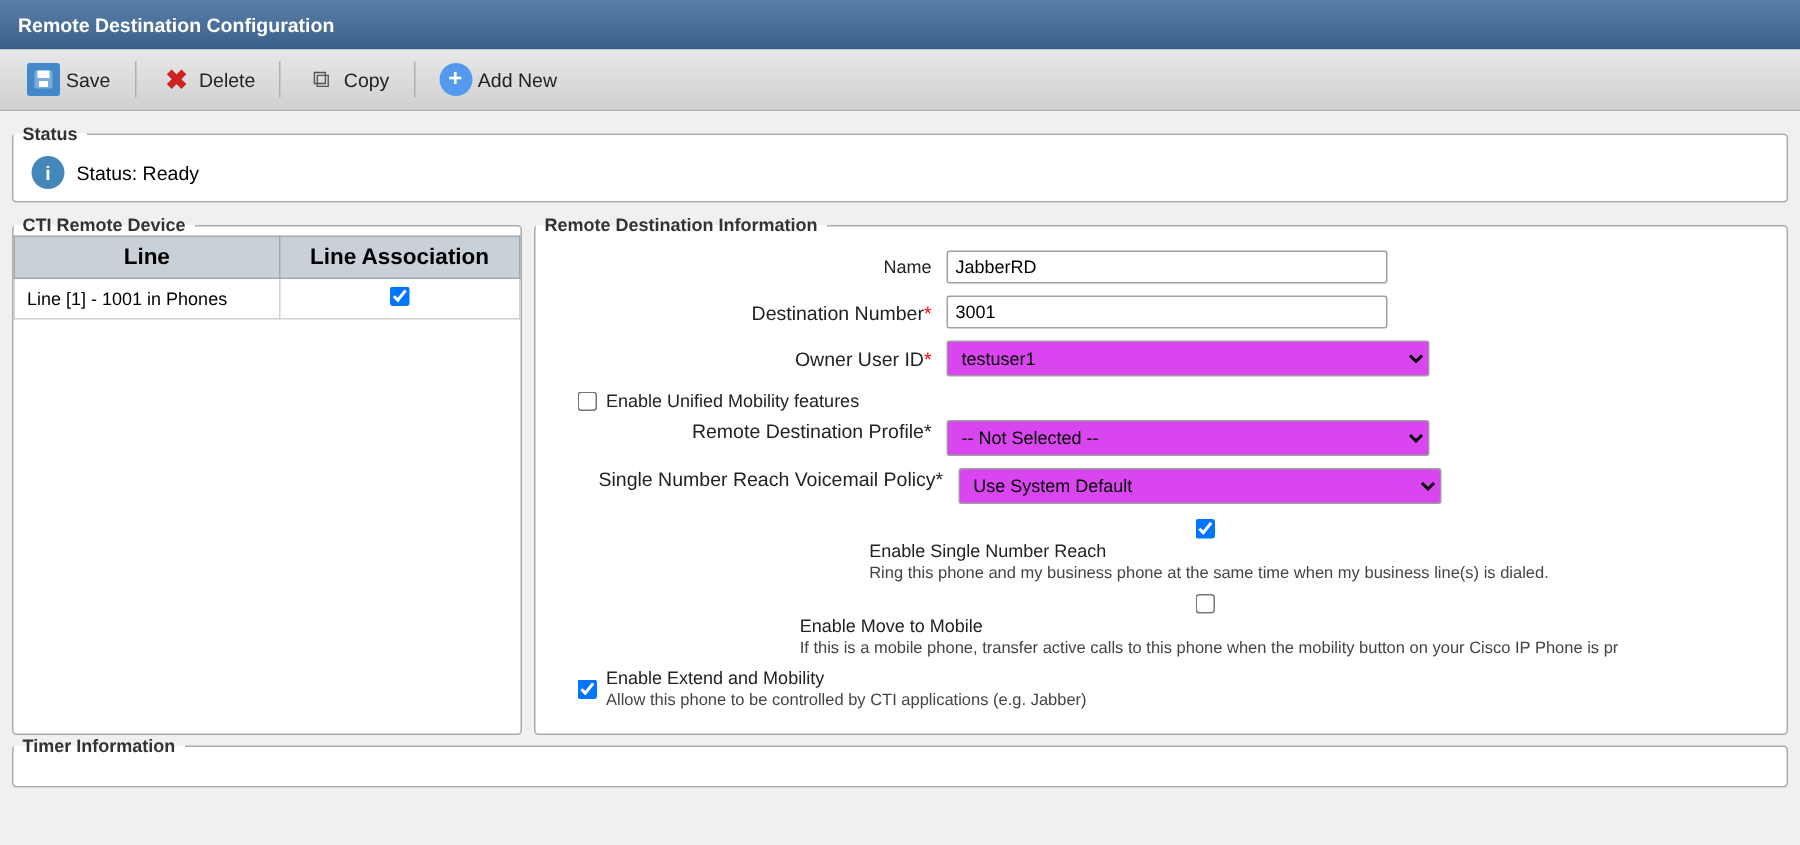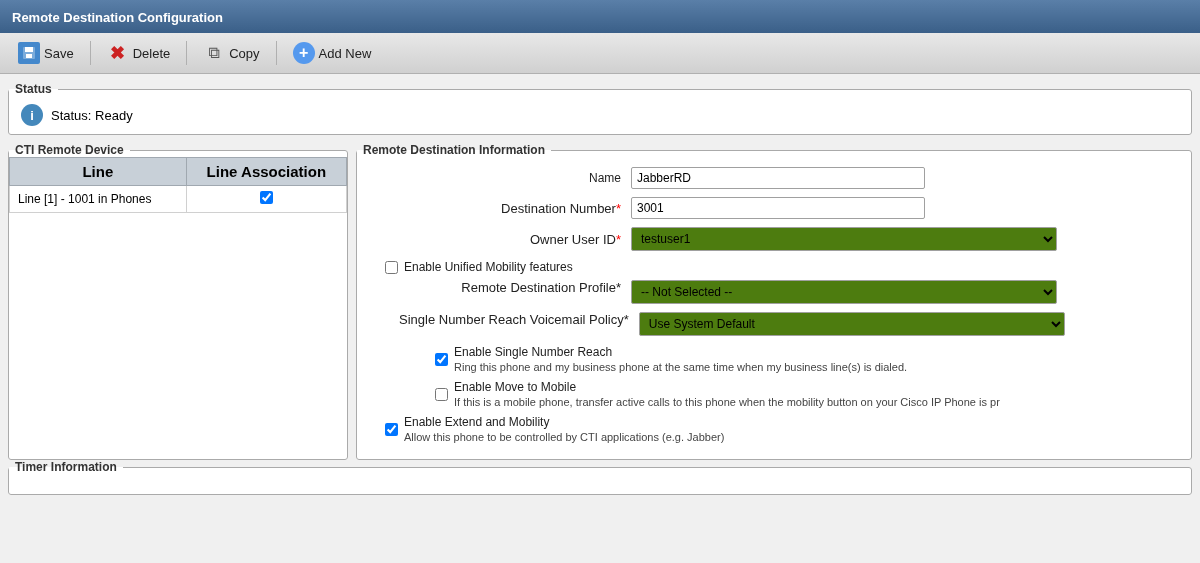--- a/index.html
+++ b/index.html
@@ -157,26 +157,26 @@
 
     .form-input {
       width: 294px;
       padding: 3px 5px;
       border: 1px solid #a0a0a0;
       border-radius: 2px;
       font-size: 12px;
       background: white;
     }
     .form-select {
-      width: 426px;
+      width: 322px;
       padding: 3px 5px;
       border: 1px solid #a0a0a0;
       border-radius: 2px;
       font-size: 12px;
-      background: #4d7c0f;
+      background: #d946ef;
     }
 
     .checkbox-row {
       display: flex;
       align-items: center;
       margin-bottom: 6px;
       padding-left: 14px;
     }
     .checkbox-row input[type=checkbox] {
       margin-top: 2px;
@@ -205,21 +205,21 @@
       background: white;
       margin-top: 0;
     }
     .fieldset-timer legend {
       font-weight: bold;
       padding: 0 6px;
       font-size: 12px;
       color: #333;
     }
 
-    .indented { margin-left: 50px; }
+    .indented { margin-left: 50px; flex-direction: column; }
   </style>
 </head>
 <body>
 
 <div class="title-bar">
   <span>Remote Destination Configuration</span>
 </div>
 
 <div class="toolbar">
   <button class="toolbar-btn">

